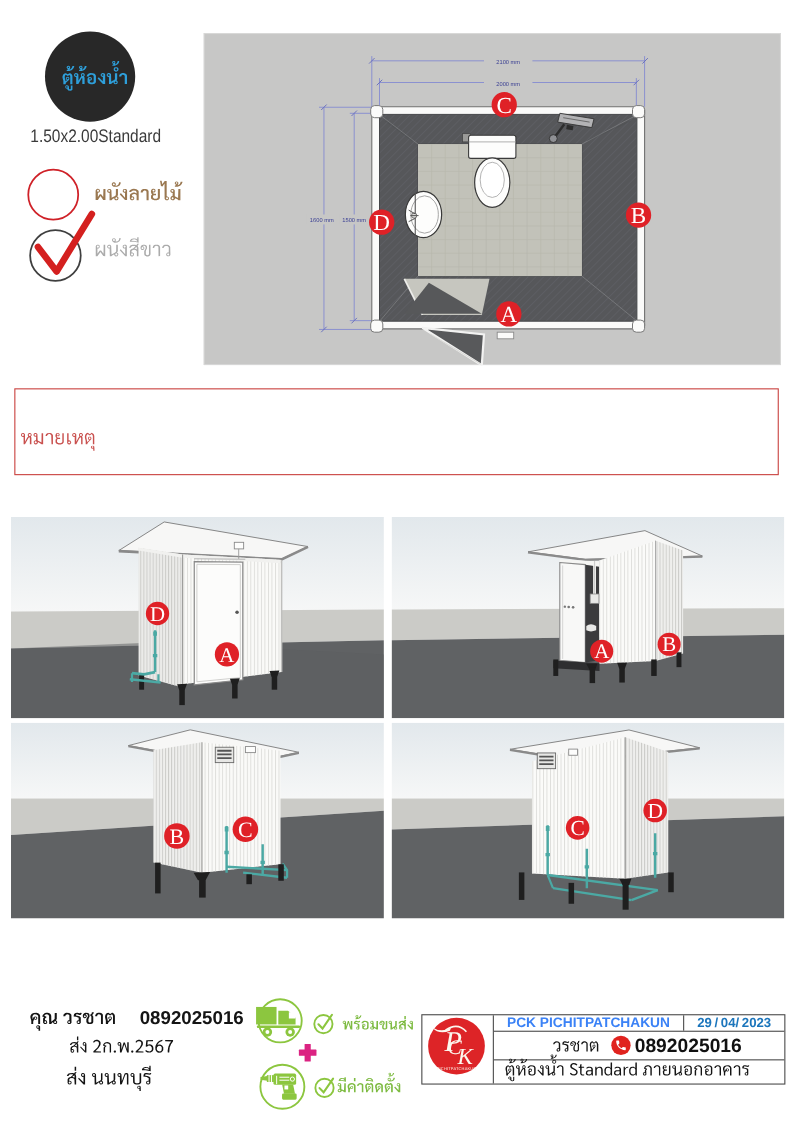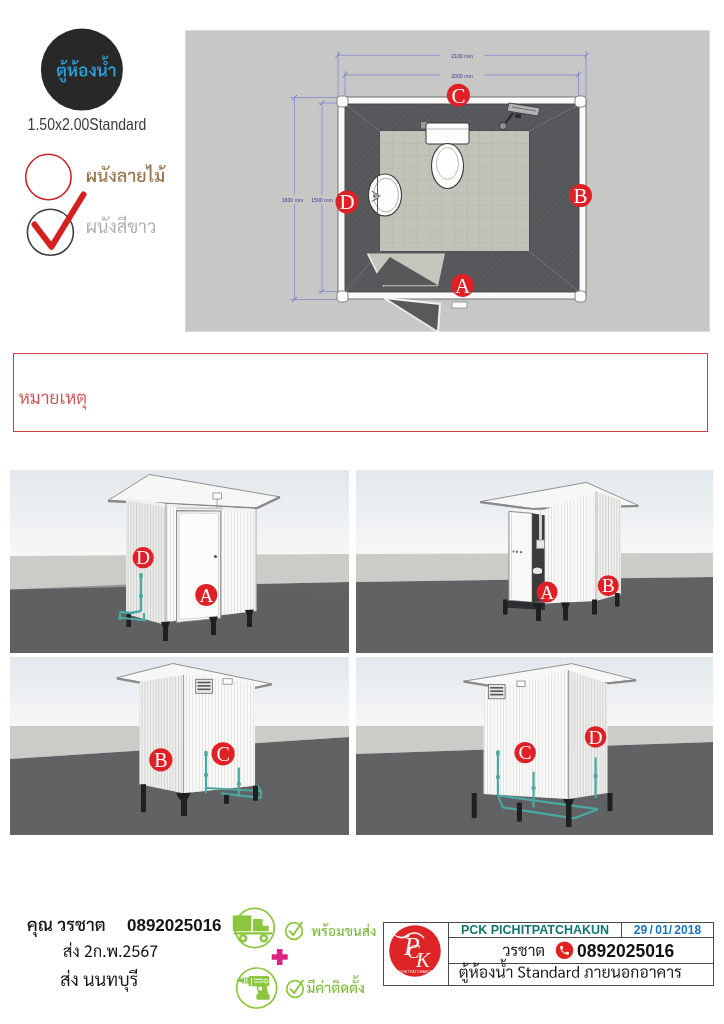--- a/index.html
+++ b/index.html
@@ -421,22 +421,22 @@
 <circle cx="169.1" cy="95.6" r="10.7" fill="#DF2127"></circle>
         <text x="169.1" y="102.3" fill="#fff">C</text>
 <circle cx="239.6" cy="79.9" r="10.7" fill="#DF2127"></circle>
         <text x="239.6" y="86.6" fill="#fff">D</text>
 </g>
 </svg>
 
 <div class="abs" style="left:382.7px;top:921.7px;width:328.9px;height:62.2px;border:1px solid #4a4a4a;">
   <div class="abs" style="left:0;top:0;width:64px;height:62.2px;border-right:1px solid #4a4a4a;"></div>
   <div class="abs" style="left:65px;top:0;width:263.9px;height:14.7px;border-bottom:1px solid #4a4a4a;">
-    <div class="abs" style="left:0;top:0;width:172.6px;height:14.7px;border-right:1px solid #4a4a4a;text-align:center;font-size:12.5px;font-weight:bold;color:#0f766e;line-height:15px;">PCK&nbsp;PICHITPATCHAKUN</div>
-    <div class="abs" style="left:173.6px;top:0;width:90.3px;height:14.7px;text-align:center;font-size:12px;font-weight:bold;color:#1B75BC;line-height:15px;">29 / 01/ 2018</div>
+    <div class="abs" style="left:0;top:0;width:172.6px;height:14.7px;border-right:1px solid #4a4a4a;text-align:center;font-size:12.5px;font-weight:bold;color:#3b82f6;line-height:15px;">PCK&nbsp;PICHITPATCHAKUN</div>
+    <div class="abs" style="left:173.6px;top:0;width:90.3px;height:14.7px;text-align:center;font-size:12px;font-weight:bold;color:#1B75BC;line-height:15px;">29 / 04/ 2023</div>
   </div>
   <div class="abs" style="left:65px;top:15.7px;width:263.9px;height:24.4px;border-bottom:1px solid #4a4a4a;"></div>
 </div>
 <svg class="abs" style="left:0;top:0" width="724" height="1024" viewBox="0 0 724 1024">
 
   <circle cx="415" cy="951" r="25.8" fill="#DD2427"></circle>
   <g fill="#FCF7EE" font-family="Liberation Serif, serif">
     <text x="404" y="955" font-size="26" font-style="italic">P</text>
     <text x="407" y="958" font-size="19" font-style="italic">C</text>
     <text x="416" y="967" font-size="21" font-style="italic">K</text>

